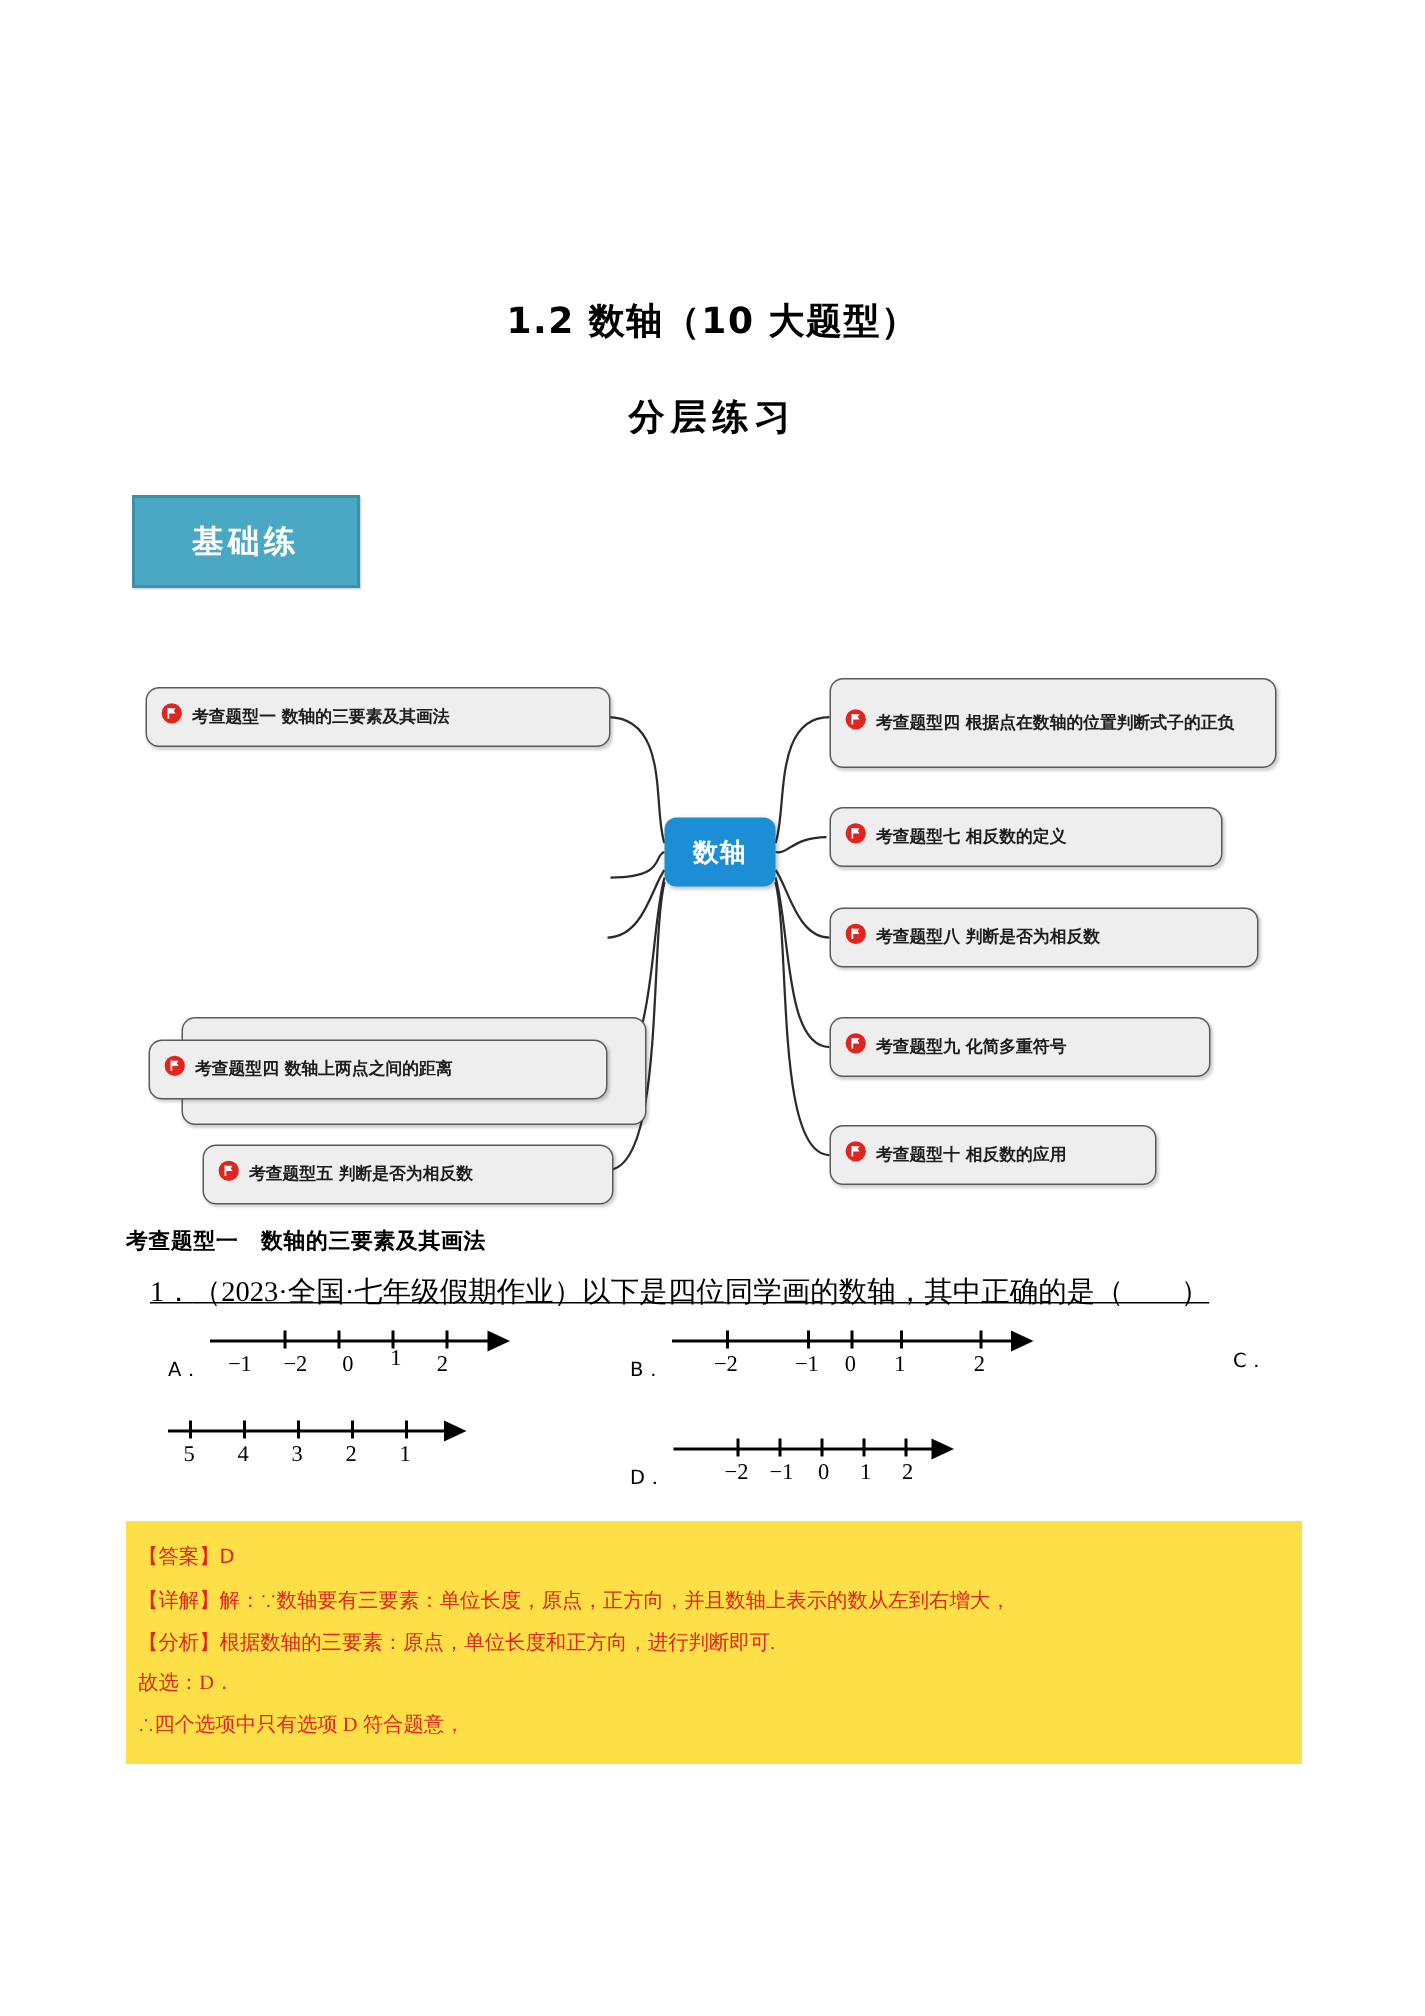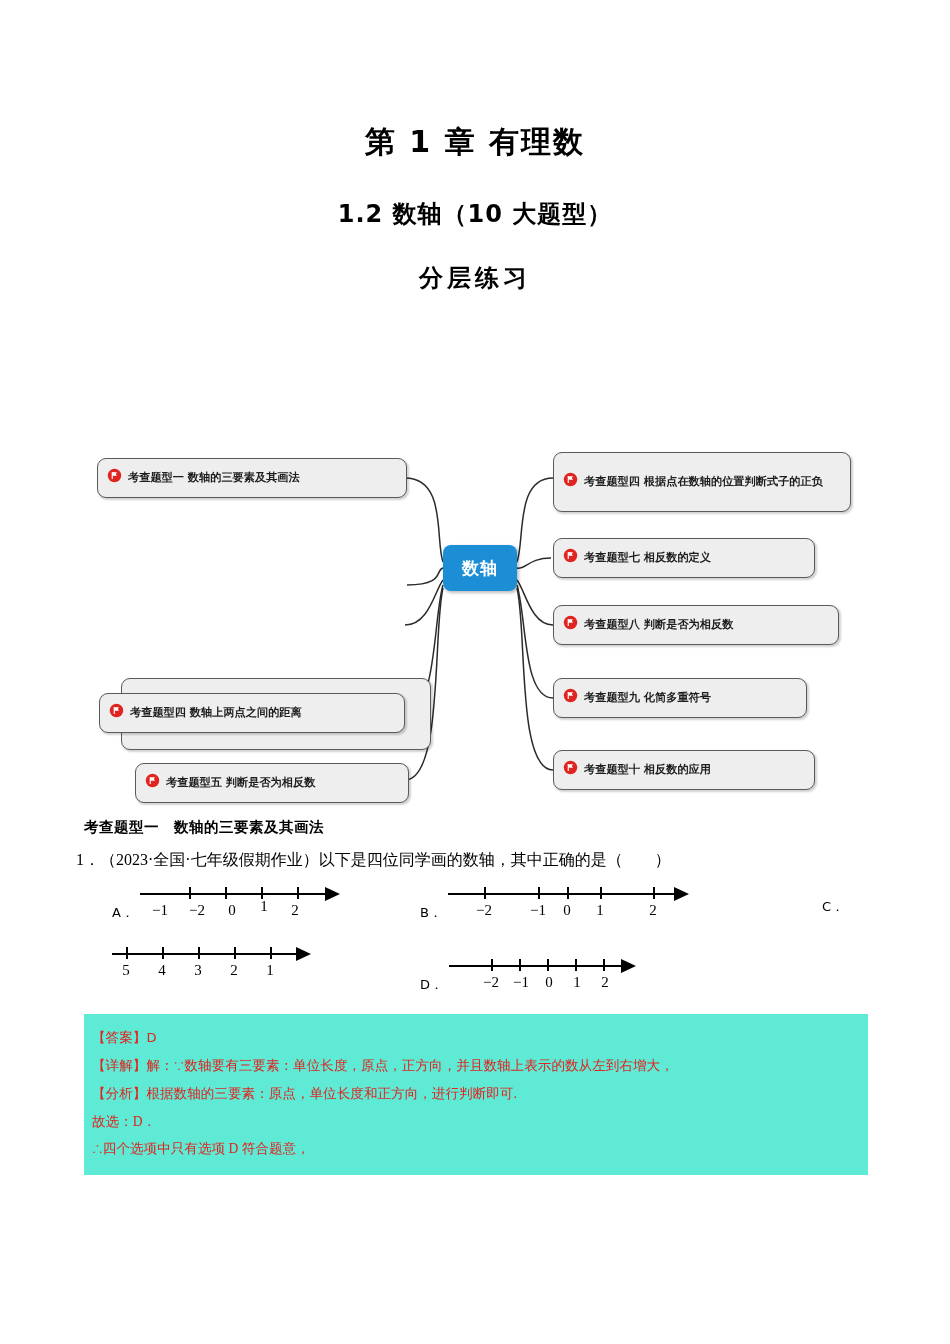--- a/index.html
+++ b/index.html
@@ -59,22 +59,22 @@
     box-shadow:1.5px 1.5px 3px rgba(0,0,0,.25);z-index:3;
   }
 
   
   .sec-head{
     position:absolute;left:84px;top:818px;
     font-family:"DejaVu Sans","Liberation Sans",sans-serif;
     font-weight:bold;font-size:14.5px;letter-spacing:.5px;
   }
   .q-line{
-    position:absolute;left:76px;top:848px;width:800px;
-    font-size:16px;line-height:1.45;
+    position:absolute;left:100px;top:848px;width:800px;
+    font-size:19px;line-height:1.45;text-decoration:underline;
   }
   .q-num{font-family:"Liberation Serif",serif;}
 
   
   .opt{position:absolute;display:flex;align-items:flex-end;}
   .opt-label{
     font-family:"DejaVu Sans","Liberation Sans",sans-serif;
     font-size:13px;margin-right:6px;padding-bottom:2px;
   }
   .nl{position:relative;}
@@ -90,35 +90,35 @@
   .nl .tick{position:absolute;top:1px;width:1.6px;height:12px;background:#000;}
   .nl .lbl{
     position:absolute;top:16px;transform:translateX(-50%);
     font-family:"Liberation Serif","DejaVu Serif",serif;font-size:15px;white-space:nowrap;
   }
   .nl-wrap{height:38px;}
 
   
   .answer-box{
     position:absolute;left:84px;top:1014px;width:784px;
-    background:#5eead4;padding:10px 8px 12px 8px;box-sizing:border-box;
+    background:#fde047;padding:10px 8px 12px 8px;box-sizing:border-box;
     color:#e02420;font-size:13.6px;line-height:2.05;
   }
   .answer-box .ln{white-space:normal;}
   .mono-d{font-family:"DejaVu Sans","Liberation Sans",sans-serif;font-size:13px;}
 </style>
 </head>
 <body>
 
 <div class="page">
 
-  <div class="title-main">第 1 章  有理数</div>
   <div class="title-sub">1.2    数轴（10 大题型）</div>
   <div class="title-third">分层练习</div>
 
+  <div class="badge">基础练</div>
 
   <div class="mindmap">
     <svg class="mm-svg" viewBox="0 0 780 380">
       <g fill="none" stroke="#2b2b2b" stroke-width="1.5">
         <path d="M320 48 C 362 48, 350 110, 358 132"></path>
         <path d="M322 155 C 360 155, 350 140, 358 138"></path>
         <path d="M320 195 C 344 195, 350 160, 358 150"></path>
         <path d="M320 283 C 352 283, 348 190, 358 155"></path>
         <path d="M320 350 C 358 350, 348 200, 358 158"></path>
         <path d="M468 48 C 430 48, 440 110, 432 132"></path>
@@ -215,21 +215,21 @@
       <span class="flag">
         <svg width="15" height="15" viewBox="0 0 16 16">
             <circle cx="8" cy="8" r="7.2" fill="#e02420"></circle>
             <path d="M5.6 4.2v7.6" stroke="#fff" stroke-width="1.2"></path>
             <path d="M5.6 4.4h5.1l-1.3 1.9 1.3 1.9H5.6z" fill="#fff"></path>
           </svg>
       </span>
       <span class="ntext">考查题型九 化简多重符号</span>
     </div>
 
-    <div class="node" style="left:468px;top:320px;width:262px;height:40px;">
+    <div class="node" style="left:468px;top:320px;width:218px;height:40px;">
       <span class="flag">
         <svg width="15" height="15" viewBox="0 0 16 16">
             <circle cx="8" cy="8" r="7.2" fill="#e02420"></circle>
             <path d="M5.6 4.2v7.6" stroke="#fff" stroke-width="1.2"></path>
             <path d="M5.6 4.4h5.1l-1.3 1.9 1.3 1.9H5.6z" fill="#fff"></path>
           </svg>
       </span>
       <span class="ntext">考查题型十 相反数的应用</span>
     </div>
   </div>

